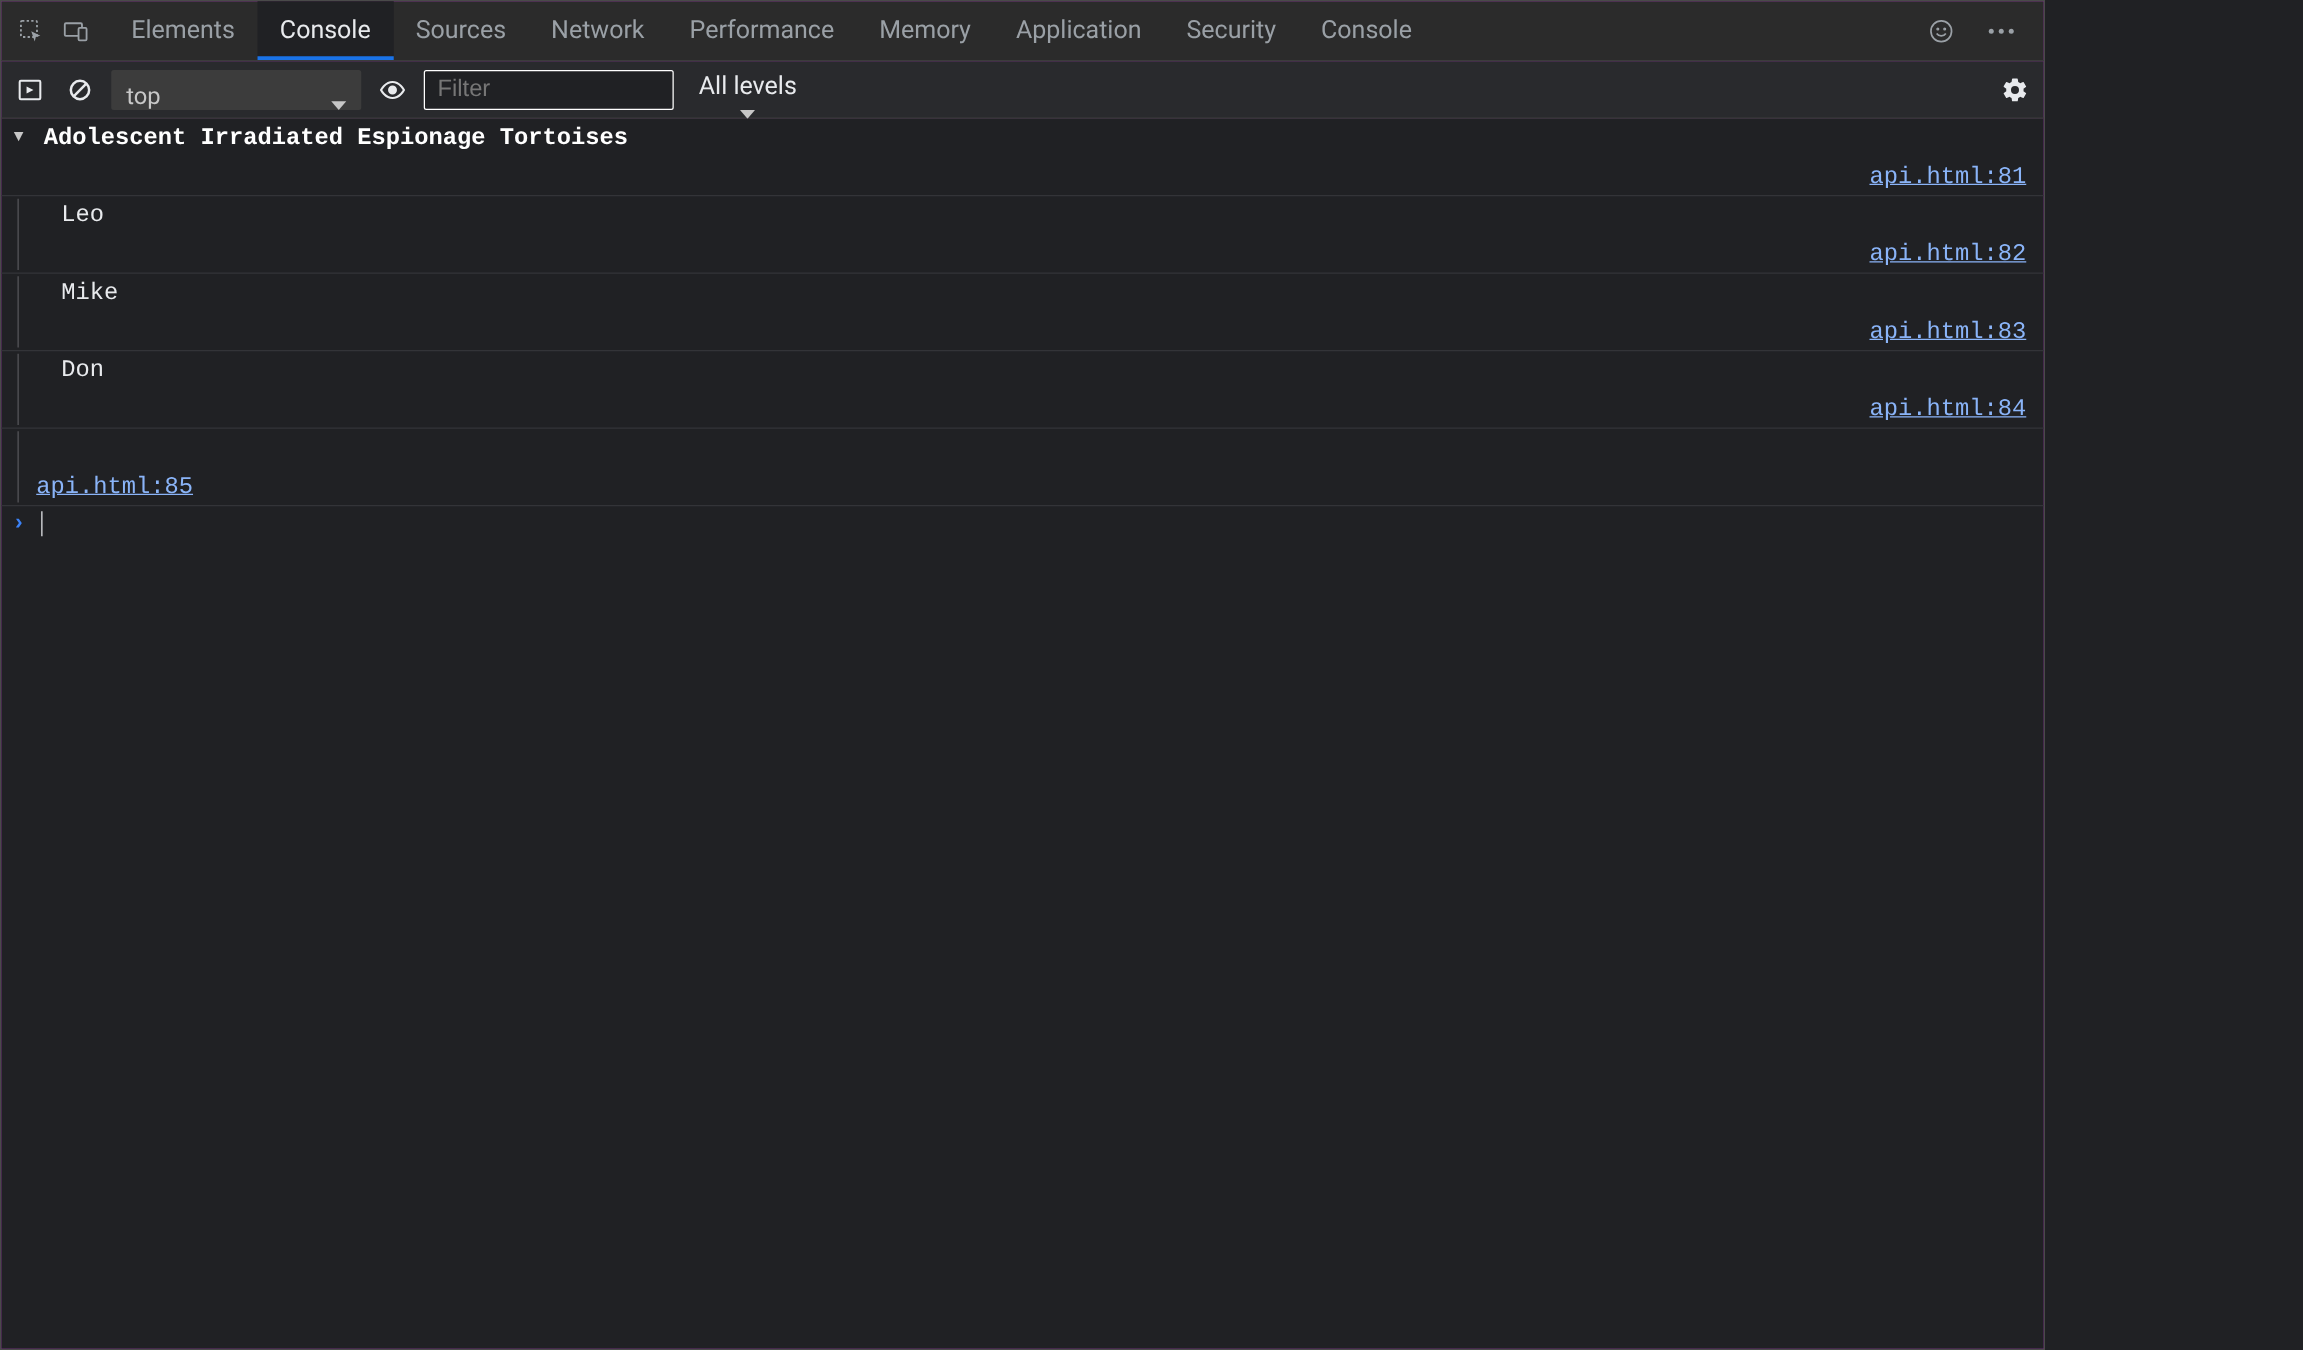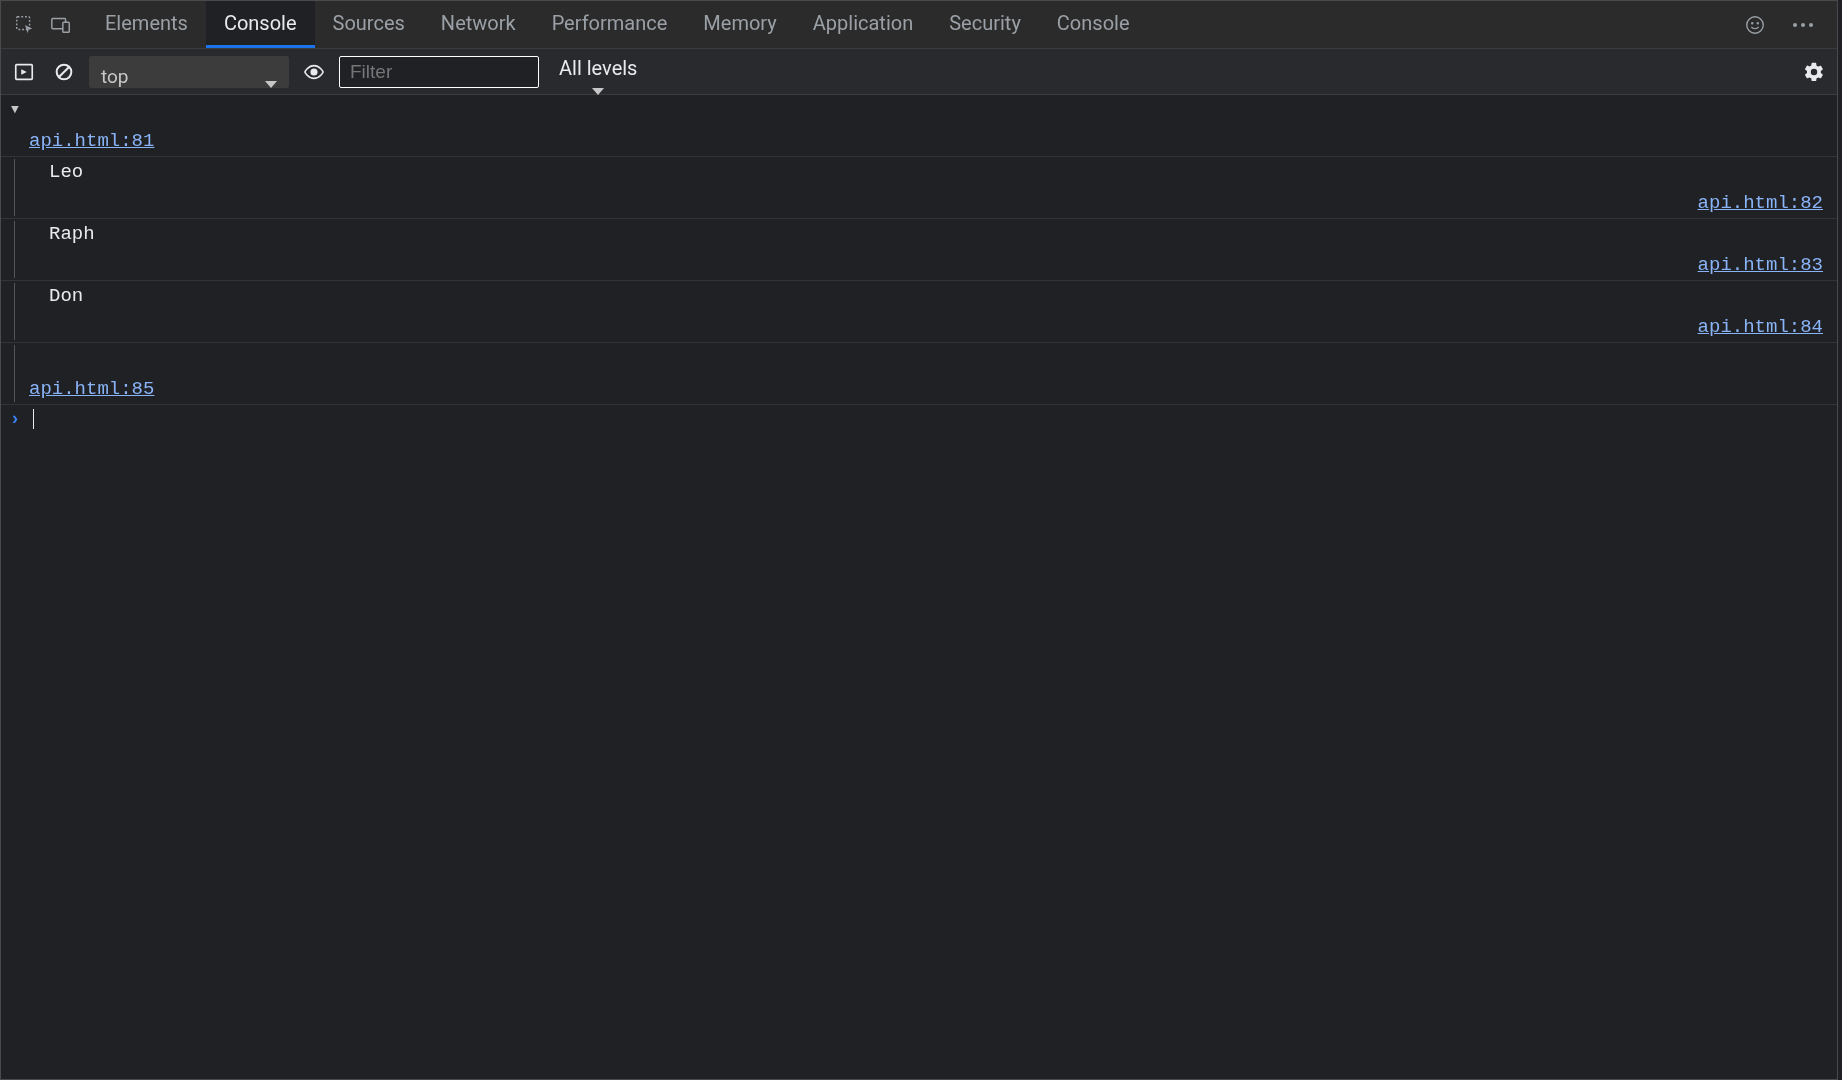--- a/index.html
+++ b/index.html
@@ -5,21 +5,21 @@
   * { box-sizing: border-box; margin: 0; padding: 0; }
   html, body { width: 100%; height: 100%; }
   body {
     background: #202124;
     font-family: -apple-system, "Segoe UI", Roboto, Arial, sans-serif;
     font-size: 17px;
     color: #e8eaed;
     overflow: hidden;
   }
   .window {
-    width: 1838px;
+    width: 1636px;
     height: 1080px;
     background: #d946ef;
     display: flex;
     flex-direction: column;
     border: 1px solid #4a4a4a;
     position: relative;
   }
 
   
   .tabs-bar {
@@ -324,32 +324,33 @@
       </svg>
     </div>
   </div>
 
   <div class="console-body">
 
     <div class="log-row group-header">
       <div class="gutter">
           <span class="disclosure">▼</span>
         </div>
+      <span class="msg">Adolescent Irradiated Espionage Tortoises</span>
       <span class="src">api.html:81</span>
     </div>
 
     <div class="log-row">
       <div class="indent-line"></div>
       <span class="msg child-msg">Leo</span>
       <span class="src">api.html:82</span>
     </div>
 
     <div class="log-row">
       <div class="indent-line"></div>
-      <span class="msg child-msg">Raph</span>
+      <span class="msg child-msg">Mike</span>
       <span class="src">api.html:83</span>
     </div>
 
     <div class="log-row">
       <div class="indent-line"></div>
       <span class="msg child-msg">Don</span>
       <span class="src">api.html:84</span>
     </div>
 
     <div class="log-row">

